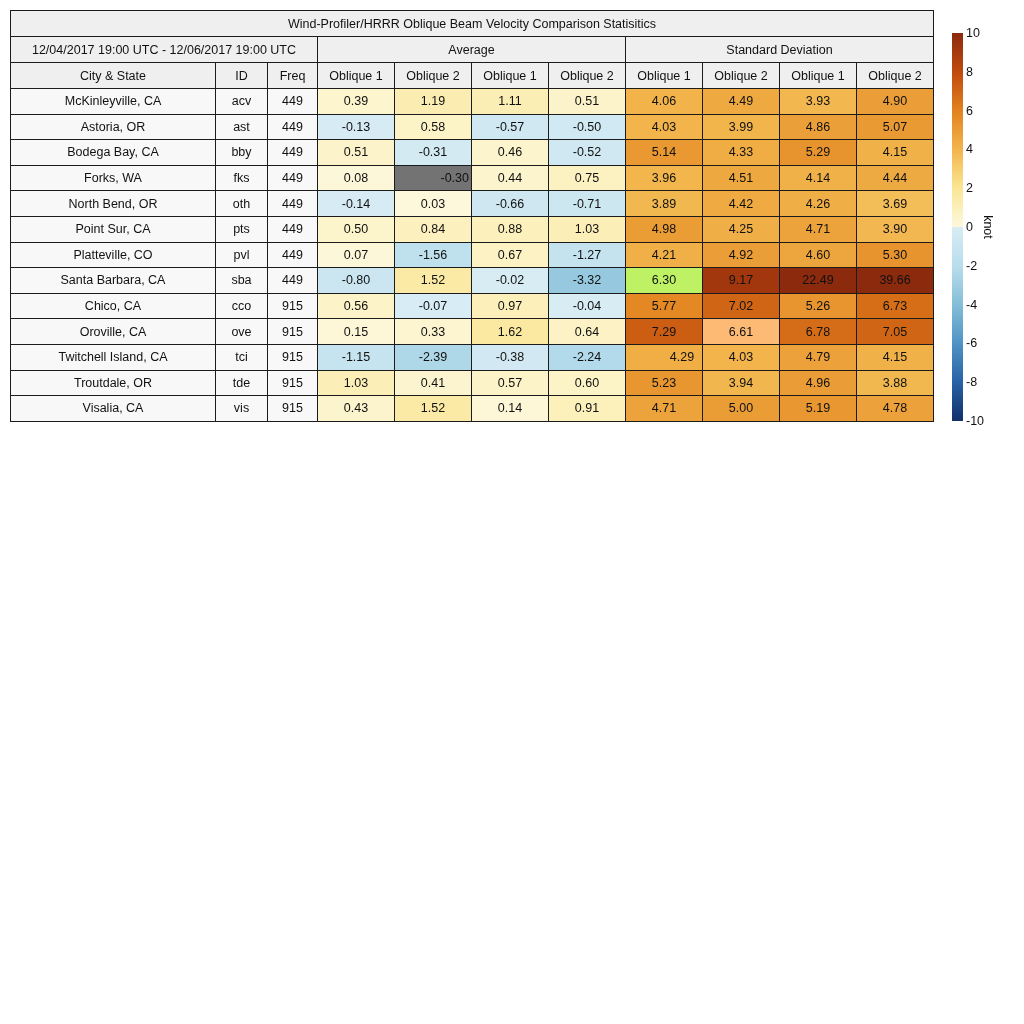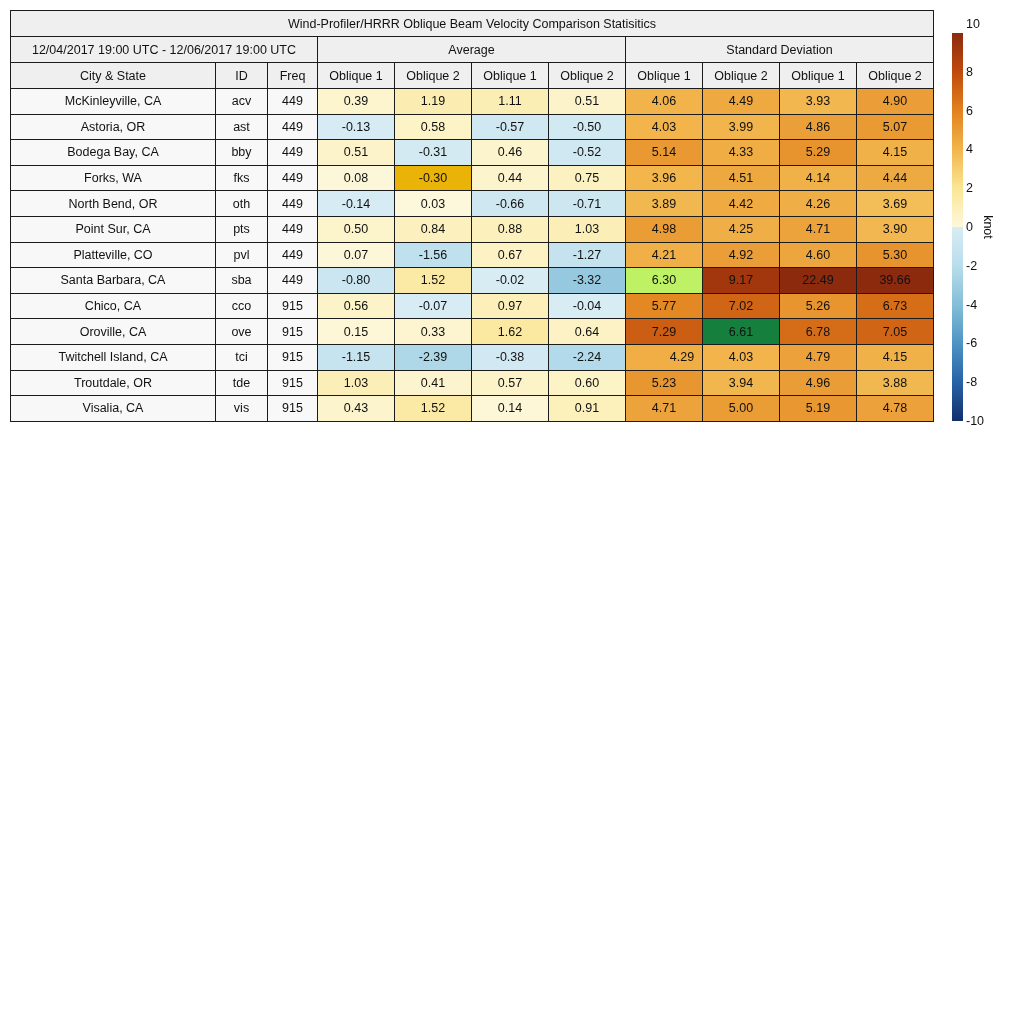--- a/index.html
+++ b/index.html
@@ -99,21 +99,21 @@
           <td class="val" style="background: rgb(233, 152, 50);">5.14</td>
           <td class="val" style="background: rgb(239, 173, 68);">4.33</td>
           <td class="val" style="background: rgb(232, 148, 46);">5.29</td>
           <td class="val" style="background: rgb(241, 177, 73);">4.15</td>
         </tr>
         <tr>
           <td class="lbl">Forks, WA</td>
           <td class="lbl">fks</td>
           <td class="lbl">449</td>
           <td class="val" style="background: rgb(253, 247, 217);">0.08</td>
-          <td class="val" style="background: #eab308;">-0.30</td>
+          <td class="val" style="background: #737373; text-align: right;">-0.30</td>
           <td class="val" style="background: rgb(252, 244, 204);">0.44</td>
           <td class="val" style="background: rgb(252, 241, 193);">0.75</td>
           <td class="val" style="background: rgb(242, 182, 77);">3.96</td>
           <td class="val" style="background: rgb(238, 168, 64);">4.51</td>
           <td class="val" style="background: rgb(241, 177, 73);">4.14</td>
           <td class="val" style="background: rgb(238, 170, 66);">4.44</td>
         </tr>
         <tr>
           <td class="lbl">North Bend, OR</td>
           <td class="lbl">oth</td>
@@ -181,21 +181,21 @@
         </tr>
         <tr>
           <td class="lbl">Oroville, CA</td>
           <td class="lbl">ove</td>
           <td class="lbl">915</td>
           <td class="val" style="background: rgb(253, 247, 215);">0.15</td>
           <td class="val" style="background: rgb(253, 245, 208);">0.33</td>
           <td class="val" style="background: rgb(251, 233, 162);">1.62</td>
           <td class="val" style="background: rgb(252, 242, 197);">0.64</td>
           <td class="val" style="background: rgb(204, 94, 20);">7.29</td>
-          <td class="val" style="background: #15803d;">6.61</td>
+          <td class="val" style="background: #fdba74;">6.61</td>
           <td class="val" style="background: rgb(213, 108, 24);">6.78</td>
           <td class="val" style="background: rgb(208, 101, 22);">7.05</td>
         </tr>
         <tr>
           <td class="lbl">Twitchell Island, CA</td>
           <td class="lbl">tci</td>
           <td class="lbl">915</td>
           <td class="val" style="background: rgb(198, 228, 239);">-1.15</td>
           <td class="val" style="background: rgb(174, 216, 232);">-2.39</td>
           <td class="val" style="background: rgb(210, 233, 243);">-0.38</td>
@@ -229,21 +229,21 @@
           <td class="val" style="background: rgb(236, 163, 60);">4.71</td>
           <td class="val" style="background: rgb(234, 156, 53); margin-left: 23px;">5.00</td>
           <td class="val" style="background: rgb(232, 151, 49);">5.19</td>
           <td class="val" style="background: rgb(236, 161, 58);">4.78</td>
         </tr>
       </tbody>
   </table>
 
   <div class="colorbar" id="cbar" style="background: linear-gradient(rgb(140, 42, 14) 0%, rgb(192, 74, 14) 10%, rgb(226, 130, 30) 20%, rgb(242, 181, 76) 30%, rgb(250, 230, 148) 40%, rgb(253, 248, 220) 49.95%, rgb(216, 236, 244) 50.05%, rgb(184, 222, 236) 60%, rgb(132, 190, 216) 70%, rgb(78, 148, 196) 80%, rgb(40, 98, 166) 90%, rgb(18, 48, 106) 100%);"></div>
   <div id="cticks">
-      <div class="ctick" style="top: 16px;">10</div>
+      <div class="ctick" style="top: 25px;">10</div>
       <div class="ctick" style="top: 63.8px;">8</div>
       <div class="ctick" style="top: 102.6px;">6</div>
       <div class="ctick" style="top: 141.4px;">4</div>
       <div class="ctick" style="top: 180.2px;">2</div>
       <div class="ctick" style="top: 219px;">0</div>
       <div class="ctick" style="top: 257.8px;">-2</div>
       <div class="ctick" style="top: 296.6px;">-4</div>
       <div class="ctick" style="top: 335.4px;">-6</div>
       <div class="ctick" style="top: 374.2px;">-8</div>
       <div class="ctick" style="top: 413px;">-10</div>

